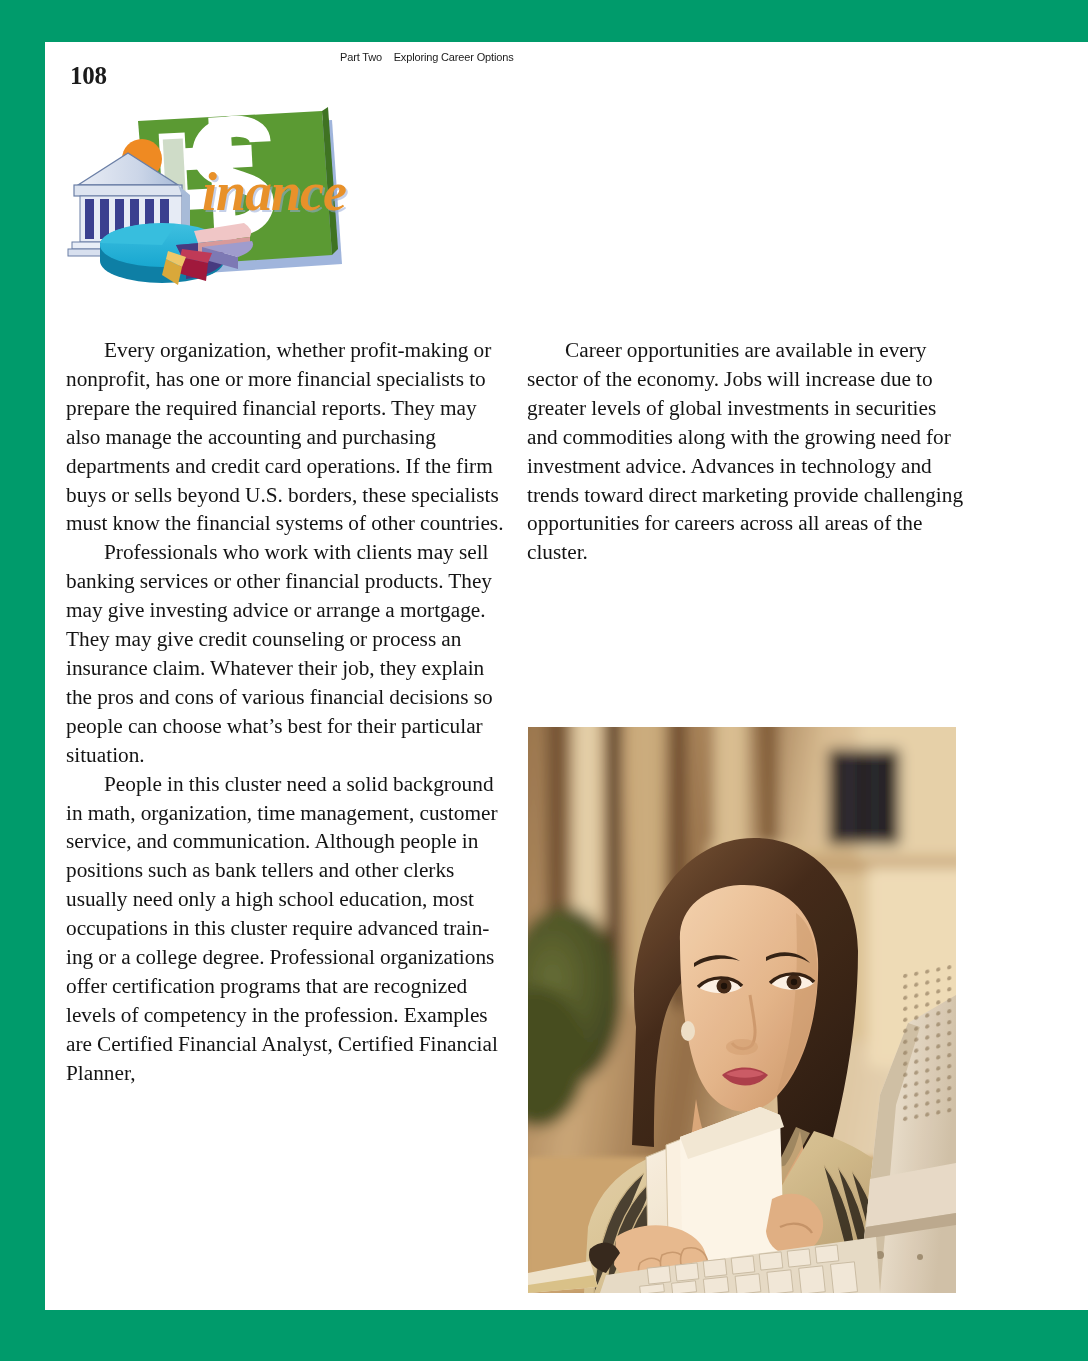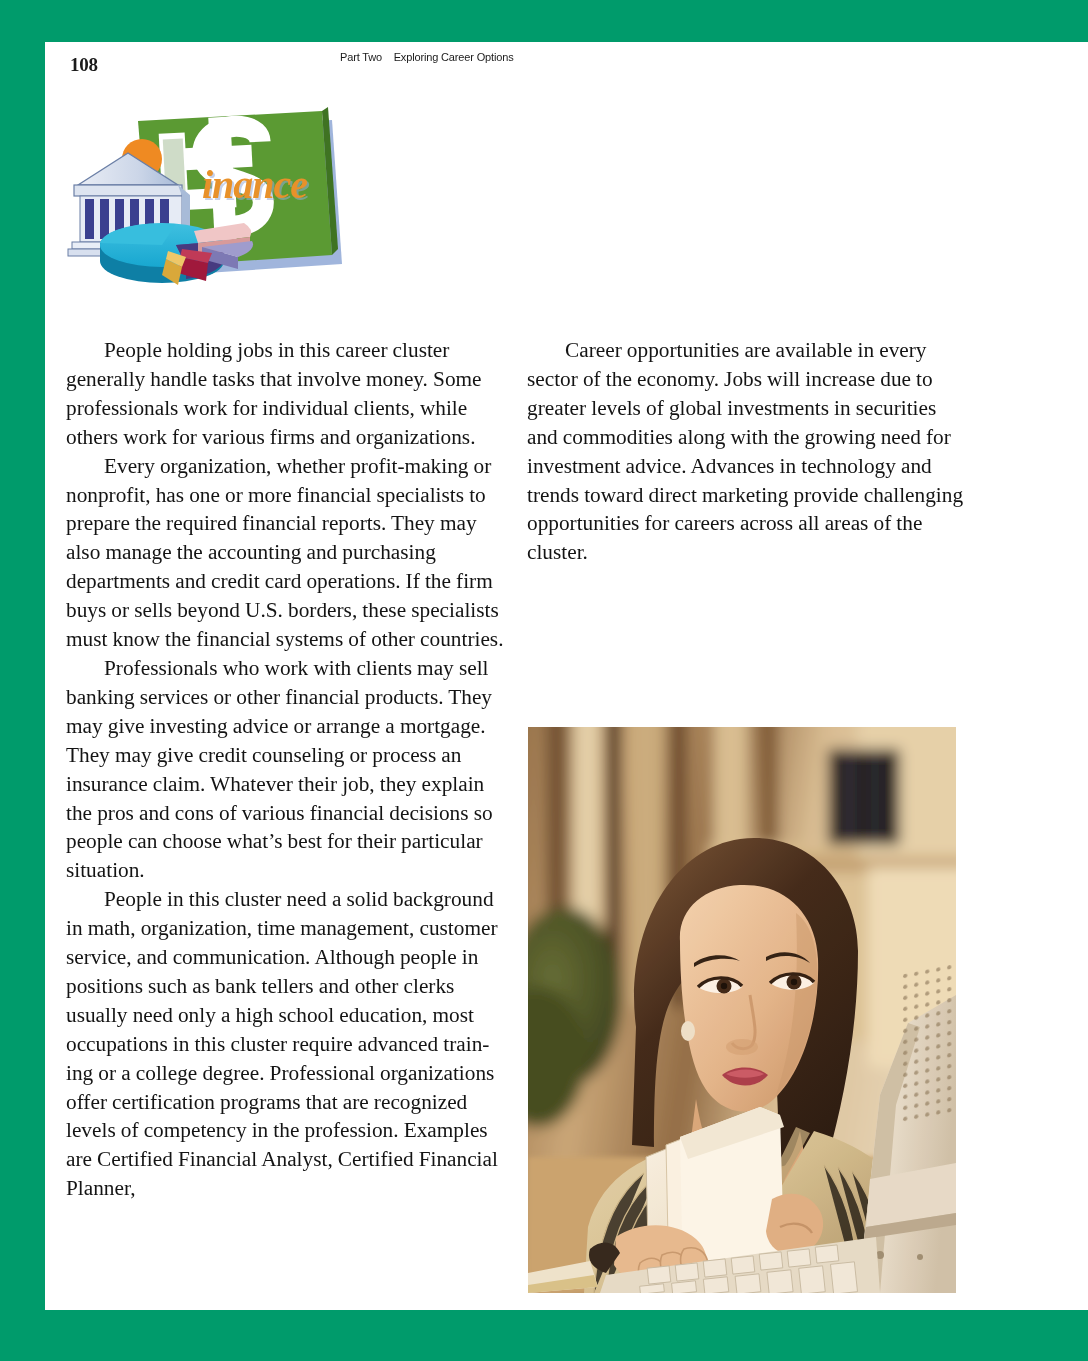--- a/index.html
+++ b/index.html
@@ -34,24 +34,24 @@
   #running-head {
     position: absolute;
     left: 70px;
     top: 46px;
     width: 900px;
     height: 32px;
   }
   #folio {
     position: absolute;
     left: 0;
-    top: 8px;
+    top: 16px;
     font-family: "Liberation Serif", "DejaVu Serif", serif;
     font-weight: bold;
-    font-size: 19px;
+    font-size: 25px;
     color: #1b1b1b;
     letter-spacing: -0.3px;
   }
   #runhead-text {
     position: absolute;
     left: 270px;
     top: 5px;
     font-family: "Liberation Sans", "DejaVu Sans", sans-serif;
     font-size: 11px;
     color: #1b1b1b;
@@ -68,21 +68,21 @@
     height: 195px;
   }
   #cluster-logo svg { display: block; }
   #logo-wordmark {
     position: absolute;
     left: 136px;
     top: 58px;
     font-family: "Liberation Serif", "DejaVu Serif", serif;
     font-style: italic;
     font-weight: bold;
-    font-size: 40px;
+    font-size: 54px;
     color: #e8912a;
     letter-spacing: -1px;
     text-shadow: 2px 2px 0 rgba(150,170,215,0.55);
     pointer-events: none;
   }
 
   
   .column {
     position: absolute;
     font-family: "Liberation Serif", "DejaVu Serif", serif;
@@ -215,21 +215,20 @@
       <path d="M100,156 L116,164 L112,182 L96,172 Z" fill="#d9a83a"></path>
       <path d="M100,156 L116,164 L120,154 L102,148 Z" fill="#eec768"></path>
 
       <path d="M96,142 L34,140 A62,22 0 0 1 110,121 Z" fill="#37bede"></path>
     </g>
   </svg>
   <div id="logo-wordmark" style="color: rgb(232, 145, 42);">inance</div>
 </div>
 
 <div class="column" id="col-left">
-  <p class="para">People holding jobs in this career cluster generally handle tasks that involve money. Some professionals work for indi­vidual clients, while others work for various firms and organizations.</p>
   <p class="para">Every organization, whether profit-mak­ing or nonprofit, has one or more financial specialists to prepare the required financial reports. They may also manage the account­ing and purchasing departments and credit card operations. If the firm buys or sells beyond U.S. borders, these specialists must know the financial systems of other countries.</p>
   <p class="para">Professionals who work with clients may sell banking services or other financial products. They may give investing advice or arrange a mortgage. They may give credit counseling or process an insurance claim. Whatever their job, they explain the pros and cons of various financial decisions so people can choose what’s best for their par­ticular situation.</p>
   <p class="para">People in this cluster need a solid back­ground in math, organization, time manage­ment, customer service, and communica­tion. Although people in positions such as bank tellers and other clerks usually need only a high school education, most occupa­tions in this cluster require advanced train­ing or a college degree. Professional orga­nizations offer certification programs that are recognized levels of competency in the profession. Examples are Certified Finan­cial Analyst, Certified Financial Planner,</p>
 </div>
 
 <div class="column" id="col-right">
   <p class="para">Career opportunities are available in every sector of the economy. Jobs will increase due to greater levels of global investments in securities and commodities along with the growing need for investment advice. Advances in technology and trends toward direct marketing provide challeng­ing opportunities for careers across all areas of the cluster.</p>
 </div>
 
 <div id="photo">

